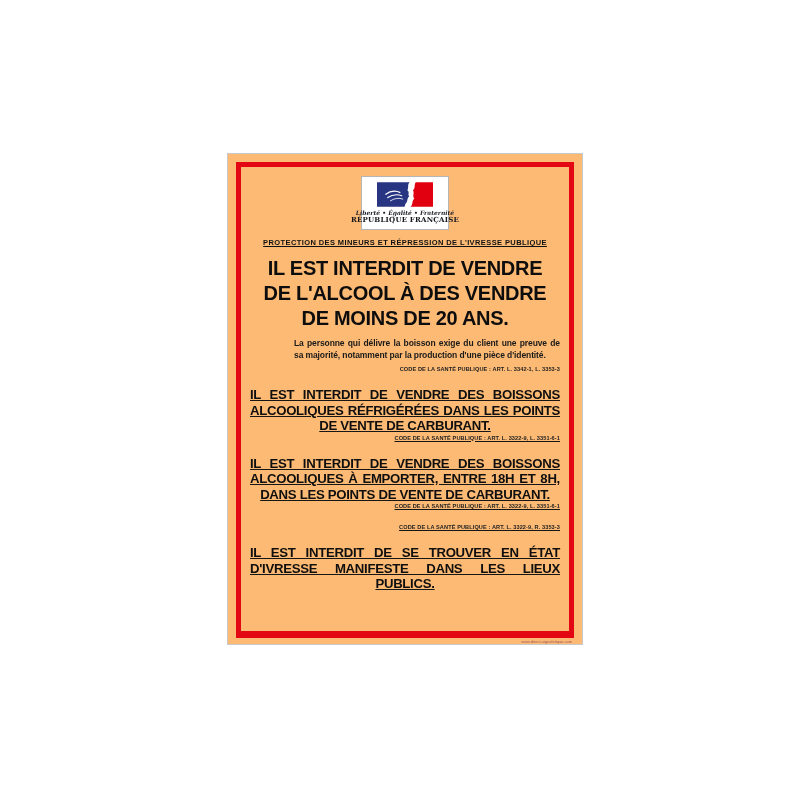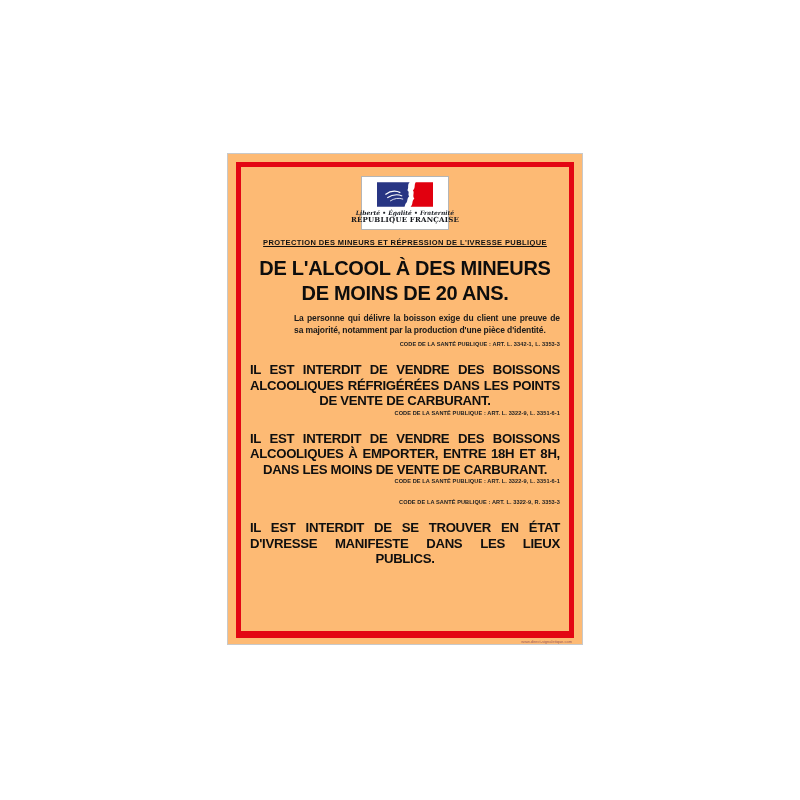--- a/index.html
+++ b/index.html
@@ -84,21 +84,21 @@
     color: #1a1a1a;
   }
   .code-ref {
     font-size: 5.6px; font-weight: bold;
     letter-spacing: 0.1px;
     text-align: right;
     color: #222;
     margin-top: 1px;
   }
   
-  .section { margin-top: 15px; }
+  .section { margin-top: 15px; text-decoration: underline; }
   .section-title {
     font-size: 13.2px; font-weight: bold;
     letter-spacing: -0.3px;
     line-height: 15.5px;
     text-align: justify;
     text-align-last: center;
     color: #0f0f0f;
   }
   .watermark {
     position: absolute;
@@ -123,36 +123,37 @@
           <path d="M11 16.5 Q19 11.5 27 14.5" stroke="#ffffff" stroke-width="1.1" fill="none"></path>
           <path d="M14 20 Q21 15.5 28 18" stroke="#ffffff" stroke-width="0.9" fill="none"></path>
         </svg>
         <div class="logo-motto">Liberté • Égalité • Fraternité</div>
         <div class="logo-republic">RÉPUBLIQUE FRANÇAISE</div>
       </div>
 
       <div class="subtitle">PROTECTION DES MINEURS ET RÉPRESSION DE L'IVRESSE PUBLIQUE</div>
 
       <div class="main-title">
-        <div>DE L'ALCOOL À DES MINEURS</div>
+        <div>IL EST INTERDIT DE VENDRE</div>
+        <div>DE L'ALCOOL À DES VENDRE</div>
         <div>DE MOINS DE 20 ANS.</div>
       </div>
 
       <div class="intro">
         <p>La personne qui délivre la boisson exige du client une preuve de sa majorité, notamment par la production d'une pièce d'identité.</p>
         <div class="code-ref">CODE DE LA SANTÉ PUBLIQUE : ART. L. 3342-1, L. 3353-3</div>
       </div>
 
       <div class="section">
         <div class="section-title">IL EST INTERDIT DE VENDRE DES BOISSONS ALCOOLIQUES RÉFRIGÉRÉES DANS LES POINTS DE VENTE DE CARBURANT.</div>
         <div class="code-ref">CODE DE LA SANTÉ PUBLIQUE : ART. L. 3322-9, L. 3351-6-1</div>
       </div>
 
       <div class="section">
-        <div class="section-title">IL EST INTERDIT DE VENDRE DES BOISSONS ALCOOLIQUES À EMPORTER, ENTRE 18H ET 8H, DANS LES MOINS DE VENTE DE CARBURANT.</div>
+        <div class="section-title">IL EST INTERDIT DE VENDRE DES BOISSONS ALCOOLIQUES À EMPORTER, ENTRE 18H ET 8H, DANS LES POINTS DE VENTE DE CARBURANT.</div>
         <div class="code-ref">CODE DE LA SANTÉ PUBLIQUE : ART. L. 3322-9, L. 3351-6-1</div>
       </div>
 
       <div class="section">
         <div class="code-ref">CODE DE LA SANTÉ PUBLIQUE : ART. L. 3322-9, R. 3353-3</div>
       </div>
 
       <div class="section">
         <div class="section-title">IL EST INTERDIT DE SE TROUVER EN ÉTAT D'IVRESSE MANIFESTE DANS LES LIEUX PUBLICS.</div>
 

